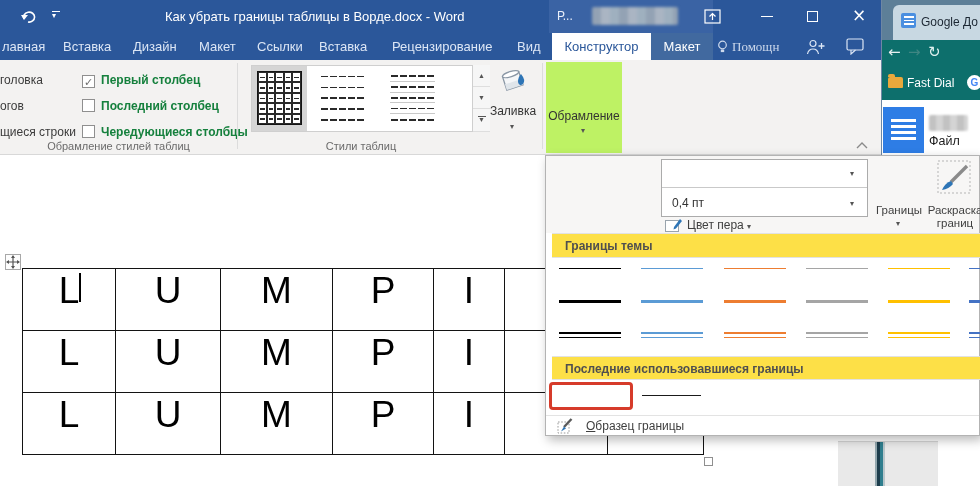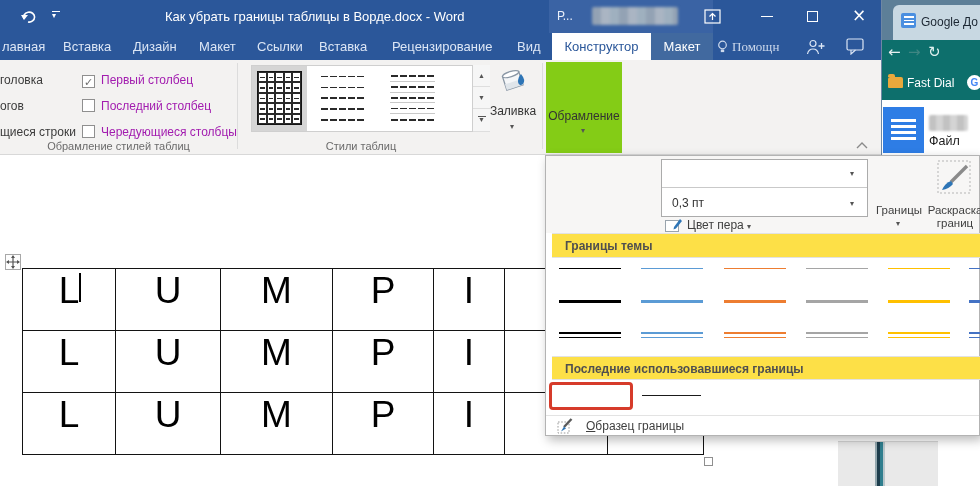--- a/index.html
+++ b/index.html
@@ -48,21 +48,21 @@
   .cutlbl{position:absolute;left:0;font-size:12px;color:#3b3b3b;white-space:nowrap;}
   .cutlbl:nth-of-type(1){top:13px;}
   .cutlbl:nth-of-type(2){top:39px;}
   .cutlbl:nth-of-type(3){top:65px;}
   .cbrow{position:absolute;left:82px;height:16px;white-space:nowrap;}
   .cbrow:nth-of-type(1){top:10px;}
   .cbrow:nth-of-type(2){top:36px;}
   .cbrow:nth-of-type(3){top:62px;}
   .cbbox{display:inline-block;width:13px;height:13px;border:1px solid #8f8f8f;background:#fff;
     vertical-align:-2px;font-size:11px;line-height:12px;text-align:center;color:#6e6e6e;}
-  .cblab{font-size:12px;color:#a21caf;margin-left:6px;}
+  .cblab{font-size:12px;color:#15803d;margin-left:6px;font-weight:bold;}
   .grouplbl{position:absolute;font-size:11px;color:#6b6b6b;text-align:center;}
   .vsep{position:absolute;top:3px;width:1px;height:86px;background:#dcdcdc;}
 
   #gallery{left:251px;top:5px;width:238px;height:67px;background:#fff;border:1px solid #cfcfcf;}
   #gal-sel{left:252px;top:6px;width:55px;height:65px;background:#d5d5d5;}
   .thumb{position:absolute;top:11px;width:45px;height:54px;background:#fff;display:grid;
     grid-template-columns:repeat(5,1fr);grid-template-rows:repeat(5,1fr);}
   .thumb i{position:relative;}
   .thumb i::after{content:"";position:absolute;left:15%;right:15%;top:45%;height:1.6px;background:#2a2a2a;}
   .thumb.t-grid{border:1.5px solid #151515;}
@@ -71,21 +71,21 @@
   .thumb.t-lines i:nth-child(n+21){border-bottom:none;}
   #gal-scroll{left:472px;top:5px;width:17px;height:67px;border-left:1px solid #cfcfcf;}
   .gal-btn{position:absolute;left:0;width:17px;height:22px;border-bottom:1px solid #dedede;
     font-size:7px;color:#555;text-align:center;line-height:22px;background:#f6f6f6;}
   .gal-more b{display:block;width:8px;border-top:1.5px solid #555;margin:7px auto 0;}
   .gal-more span{display:block;line-height:5px;}
 
   .big-btn-label{position:absolute;font-size:12px;color:#333;text-align:center;white-space:nowrap;}
   .dd-arrow{position:absolute;font-size:8px;color:#555;}
 
-  #borders-btn{left:546px;top:2px;width:76px;height:91px;background:#84cc16;}
+  #borders-btn{left:546px;top:2px;width:76px;height:91px;background:#bef264;}
   #ribbon-chevron{left:855px;top:81px;}
 
   
   #doc{left:0;top:155px;width:882px;height:331px;background:#fff;}
   #move-handle{left:5px;top:99px;width:16px;height:16px;border:1px solid #a8a8a8;background:#fdfdfd;}
   #doctable{position:absolute;left:22px;top:113px;border-collapse:collapse;table-layout:fixed;}
   #doctable td{border:1.5px solid #131313;height:62px;vertical-align:top;text-align:center;
     font-size:37px;color:#000;line-height:44px;font-family:"Liberation Sans",sans-serif;}
   #caret{left:79px;top:118px;width:1.5px;height:29px;background:#000;}
   #resize-handle{left:704px;top:302px;width:9px;height:9px;border:1px solid #8f8f8f;background:#fff;}
@@ -425,21 +425,21 @@
     <div id="br-file" class="abs">Файл</div>
   </div>
   <div id="word-edge" class="abs"></div>
 
   <div id="flyout" class="abs">
     <div id="fly-top" class="abs">
       <div id="combos" class="abs">
         <div id="combo1">
           <span class="dd-arrow" style="left:188px;top:9px">▾</span>
         </div>
-        <span id="combo2-text">0,3 пт</span>
+        <span id="combo2-text">0,4 пт</span>
         <span class="dd-arrow" style="left:188px;top:39px">▾</span>
       </div>
       <span class="abs" style="left:119px;top:61px">
         <svg width="17" height="16" viewBox="0 0 17 16">
           <rect x="0.5" y="3.5" width="13" height="11" fill="#fff" stroke="#9aa4ad"></rect>
           <polygon points="9,10 15,2 17,4 11,11.5 8.5,12.5" fill="#2e75b6"></polygon>
         </svg>
       </span>
       <span id="pen-label" class="abs">
         <span>Цвет пера</span>

